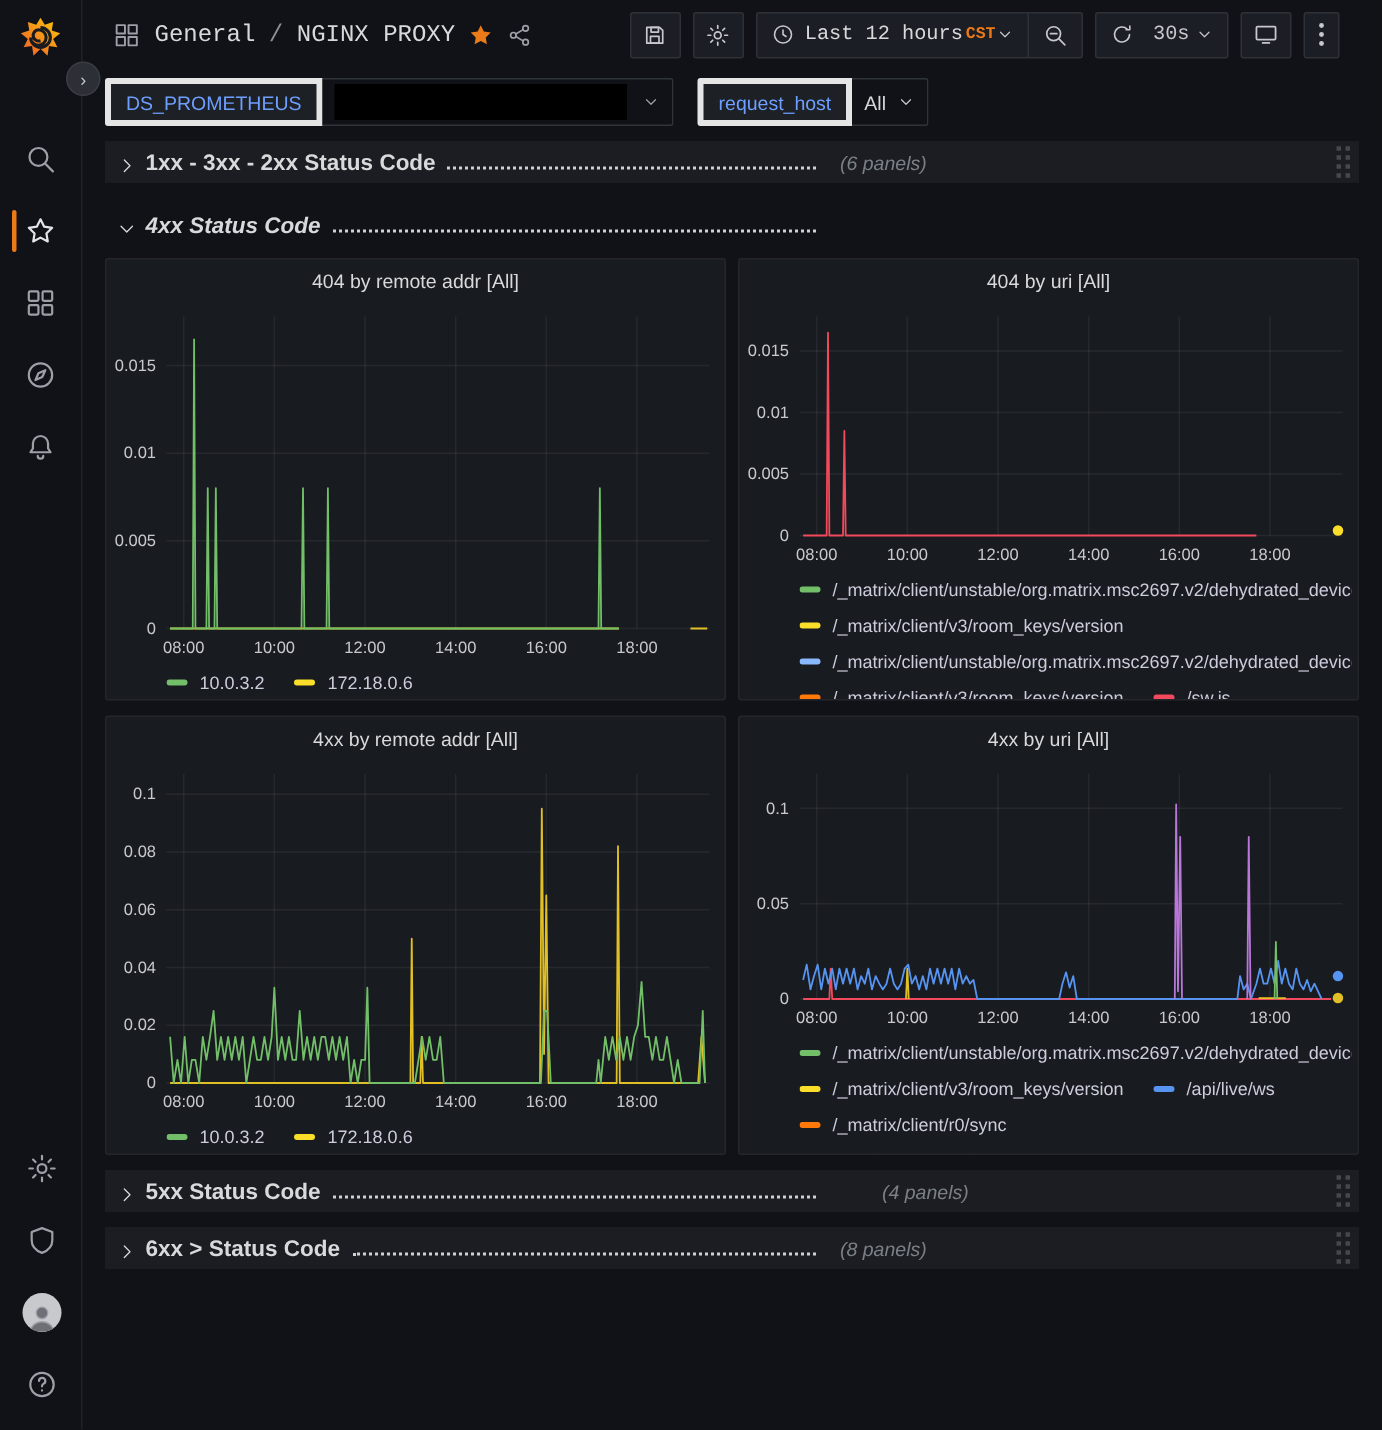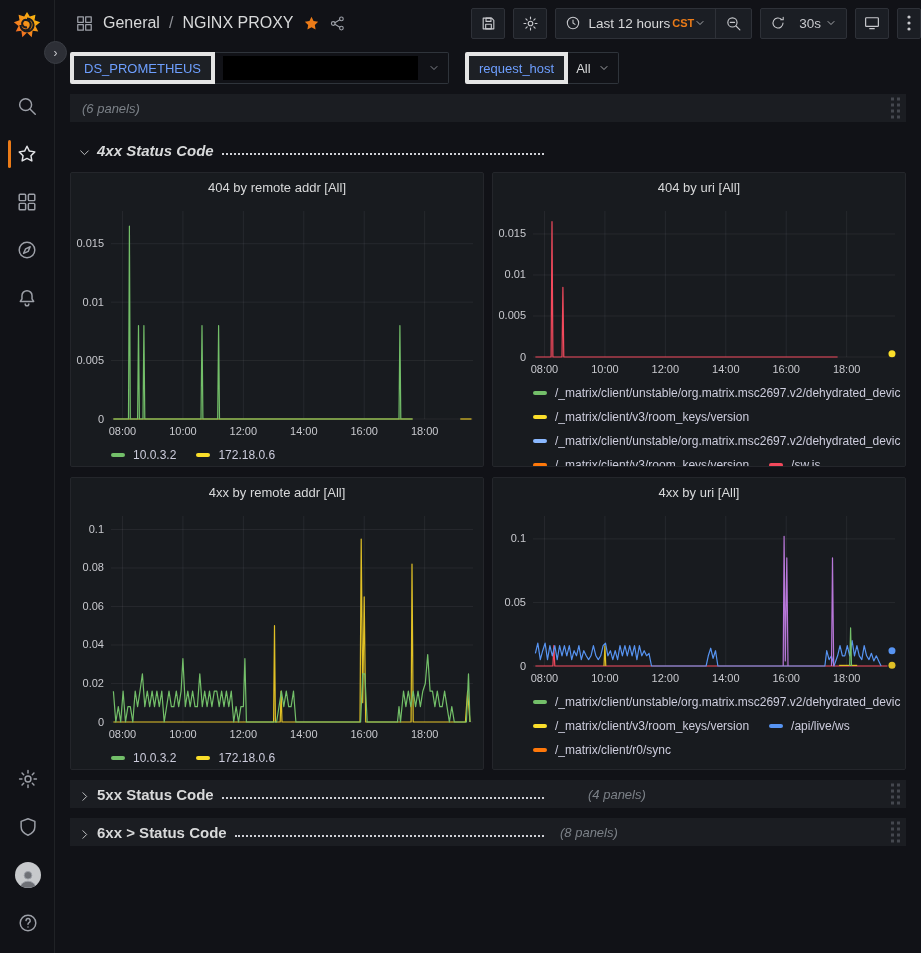--- a/index.html
+++ b/index.html
@@ -21,21 +21,21 @@
   .side-item.active::before { content:""; position:absolute; left:8px; top:10px;
     width:3px; height:28px; background:#eb7b18; border-radius:2px; }
   .side-item.active svg { stroke:#e3e4e8; }
   .side-bottom { position:absolute; bottom:6px; left:0; width:55px; display:flex;
     flex-direction:column; align-items:center; }
   .avatar-circle { width:26px; height:26px; border-radius:50%; background:#c7c9cc;
     display:flex; align-items:flex-end; justify-content:center; overflow:hidden; }
 
   
   .topnav { position:fixed; left:55px; top:0; width:866px; height:46px;
-    display:flex; align-items:center; padding:0 0 0 20px; background:#111217; }
+    display:flex; align-items:center; padding:0 28px 0 20px; background:#111217;font-family:Liberation Mono, monospace; }
   .crumb { display:flex; align-items:center; gap:9px; font-size:16px; color:#d8d9da; }
   .crumb .sep { color:#8e9096; }
   .nav-right { margin-left:auto; display:flex; align-items:flex-end; gap:8px; }
   .tb-btn, .tb-group { height:31px; background:#1b1e24; border:1px solid #2e3138;
     border-radius:2px; display:flex; align-items:center; color:#c7c8cc; }
   .tb-btn { width:34px; justify-content:center; }
   .tb-group > div { display:flex; align-items:center; padding:0 9px; height:100%; }
   .tb-group .divider { width:1px; padding:0; background:#2e3138; height:100%; }
   .time-text { font-size:13.5px; color:#d8d9da; margin:0 2px 0 7px; }
   .tz { font-size:11px; font-weight:bold; color:#eb7b18; margin-right:0; }
@@ -265,20 +265,29 @@
     <span>All</span>
     <svg class="icon" width="12" height="12" viewBox="0 0 24 24" style="color:#c7c8cc">
         <path d="M6 9 l6 6 6 -6"></path>
       </svg>
   </div>
 </div>
 
 <div class="dash">
 
   <div class="row-header boxed">
+    <div class="row-left">
+      <span class="row-chevron">
+          <svg class="icon" width="13" height="13" viewBox="0 0 24 24">
+            <path d="M9 5 l7 7 -7 7"></path>
+          </svg>
+        </span>
+      <span class="row-title">1xx - 3xx - 2xx Status Code</span>
+      <span class="leader"></span>
+    </div>
     <span class="row-count">(6 panels)</span>
     <span class="drag-handle">
         <i></i>
         <i></i>
         <i></i>
         <i></i>
         <i></i>
         <i></i>
         <i></i>
         <i></i>

